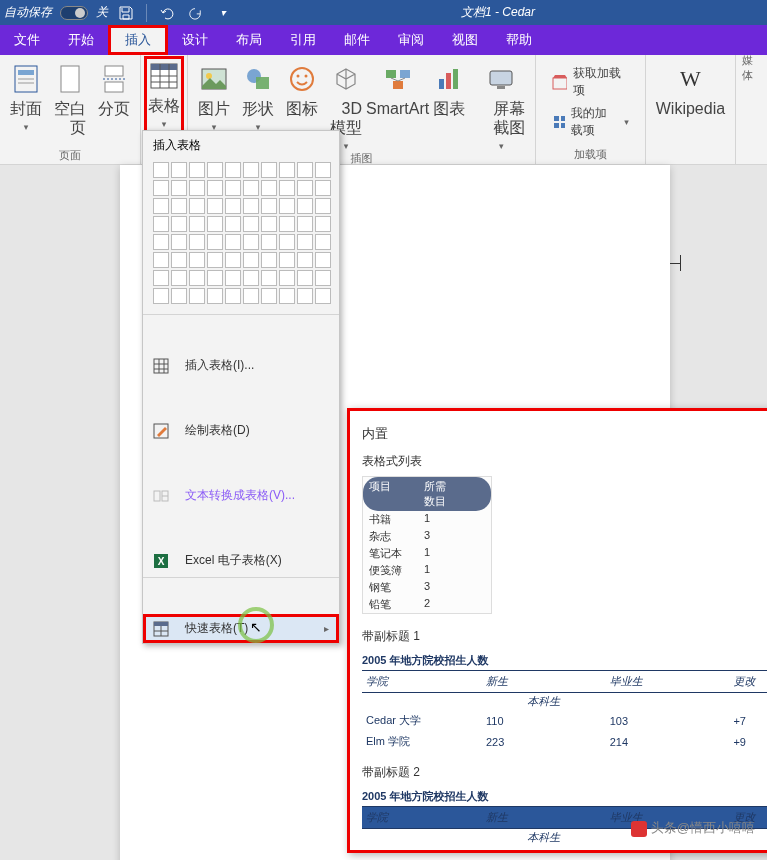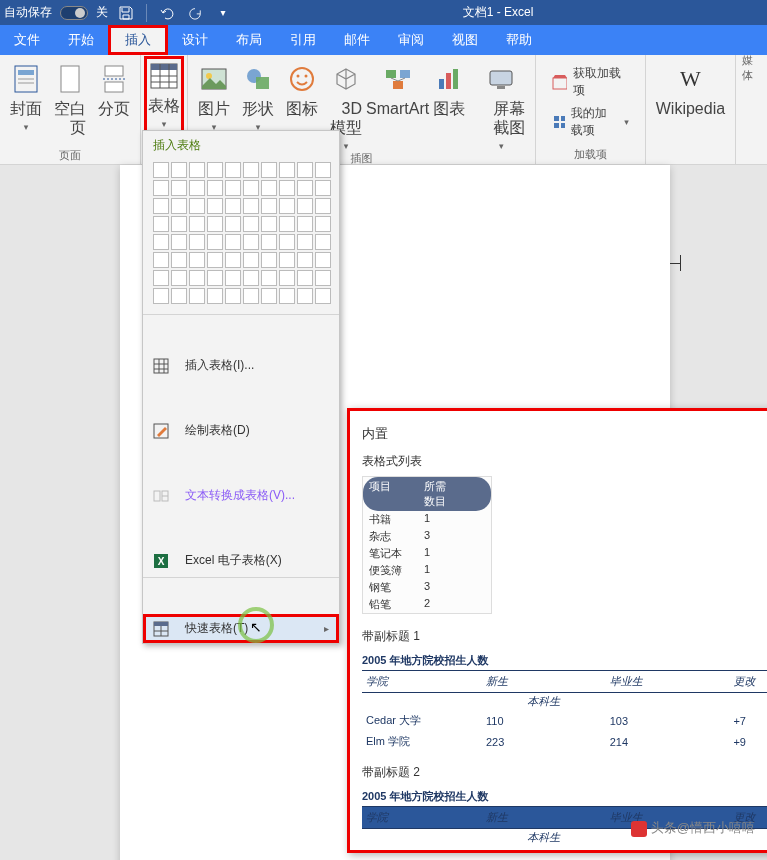--- a/index.html
+++ b/index.html
@@ -1,28 +1,28 @@
 <!DOCTYPE html>
 <html><head>
 <meta charset="utf-8">
 <style>
 * { margin: 0; padding: 0; box-sizing: border-box; font-family: "Microsoft YaHei", sans-serif; }
 body { background: #e6e6e6; width: 767px; height: 860px; overflow: hidden; position: relative; }
 
 
-.titlebar { background: #2b579a; height: 25px; display: flex; align-items: center; color: white; font-size: 12px; padding: 0 4px; }
+.titlebar { background: #2b579a; height: 25px; display: flex; align-items: center; color: white; font-size: 12px; padding: 0 4px; font-style: italic; }
 .titlebar .left { display: flex; align-items: center; gap: 8px; }
 .titlebar .toggle { width: 28px; height: 14px; border: 1px solid #888; border-radius: 8px; position: relative; background: #1e3f6f; }
 .titlebar .toggle::after { content: ""; position: absolute; left: 14px; top: 1px; width: 10px; height: 10px; background: #ccc; border-radius: 50%; }
 .titlebar .icon-btn { width: 20px; height: 20px; display: flex; align-items: center; justify-content: center; }
 .titlebar .sep { width: 1px; height: 18px; background: rgba(255,255,255,0.3); margin: 0 2px; }
 .titlebar .center { flex: 1; text-align: center; }
 
 
-.tabs { background: #3b82f6; height: 30px; display: flex; align-items: stretch; }
+.tabs { background: #6d28d9; height: 30px; display: flex; align-items: stretch; }
 .tab { color: white; font-size: 13px; padding: 0 14px; display: flex; align-items: center; cursor: pointer; }
 .tab.active { background: #f3f3f3; color: #2b579a; }
 .tab.highlight { border: 3px solid #e00; }
 
 
 .ribbon { background: #f3f3f3; height: 110px; border-bottom: 1px solid #d4d4d4; display: flex; }
 .group { border-right: 1px solid #d4d4d4; padding: 4px 6px 0; display: flex; flex-direction: column; align-items: center; }
 .group-items { display: flex; gap: 4px; flex: 1; }
 .group-label { font-size: 11px; color: #666; height: 18px; display: flex; align-items: center; }
 .ritem { display: flex; flex-direction: column; align-items: center; justify-content: flex-start; gap: 4px; padding: 4px 4px 0; cursor: pointer; min-width: 40px; }
@@ -35,21 +35,21 @@
 
 
 .docarea { position: absolute; top: 165px; left: 0; right: 0; bottom: 0; background: #e6e6e6; }
 .page { position: absolute; left: 120px; top: 0; width: 550px; height: 800px; background: white; box-shadow: 0 2px 8px rgba(0,0,0,0.2); }
 .cursor-mark { position: absolute; left: 670px; top: 255px; width: 12px; height: 16px; }
 .cursor-mark::before { content: ""; position: absolute; left: 0; top: 8px; width: 10px; height: 1px; background: #333; }
 .cursor-mark::after { content: ""; position: absolute; left: 10px; top: 0; width: 1px; height: 16px; background: #333; }
 
 
 .dropdown { position: absolute; left: 142px; top: 130px; width: 198px; background: #f3f3f3; border: 1px solid #c6c6c6; box-shadow: 2px 2px 6px rgba(0,0,0,0.3); z-index: 10; }
-.dropdown-header { font-size: 12px; padding: 6px 10px 4px; color: #4d7c0f; }
+.dropdown-header { font-size: 12px; padding: 6px 10px 4px; color: #000000; }
 .grid-picker { padding: 4px 10px 8px; display: grid; grid-template-columns: repeat(10, 16px); grid-template-rows: repeat(8, 16px); gap: 2px; }
 .grid-cell { width: 16px; height: 16px; border: 1px solid #bbb; background: white; }
 .menu-sep { height: 1px; background: #d4d4d4; margin: 2px 0; }
 .menu-item { display: flex; align-items: center; gap: 16px; padding: 6px 10px; font-size: 12px; color: #333; cursor: pointer; margin-top: 36px; }
 .menu-item.disabled { color: #8b5cf6; }
 .menu-item .arrow { margin-left: auto; font-size: 10px; color: #666; }
 .menu-item.highlight { border: 3px solid #e00; background: #dbe7f4; padding: 3px 7px; position: relative; }
 .circle-marker { position: absolute; left: 238px; width: 36px; height: 36px; border: 4px solid #7ac142; border-radius: 50%; opacity: 0.7; pointer-events: none; }
 .cursor-arrow { position: absolute; left: 248px; top: 7px; font-size: 14px; color: #000; }
 
@@ -102,21 +102,21 @@
         </svg>
     </span>
     <span class="icon-btn">
       <svg width="14" height="14" viewBox="0 0 16 16">
           <path d="M8 3 A6 6 0 1 0 14 9" fill="none" stroke="white" stroke-width="1"></path>
           <path d="M14 5l0 4l-4 0" fill="none" stroke="white"></path>
         </svg>
     </span>
     <span class="icon-btn" style="font-size:10px;">▾</span>
   </div>
-  <div class="center">文档1 - Excel</div>
+  <div class="center">文档1 - Cedar</div>
 </div>
 
 <div class="tabs">
   <div class="tab">文件</div>
   <div class="tab">开始</div>
   <div class="tab active highlight">插入</div>
   <div class="tab">设计</div>
   <div class="tab">布局</div>
   <div class="tab">引用</div>
   <div class="tab">邮件</div>

